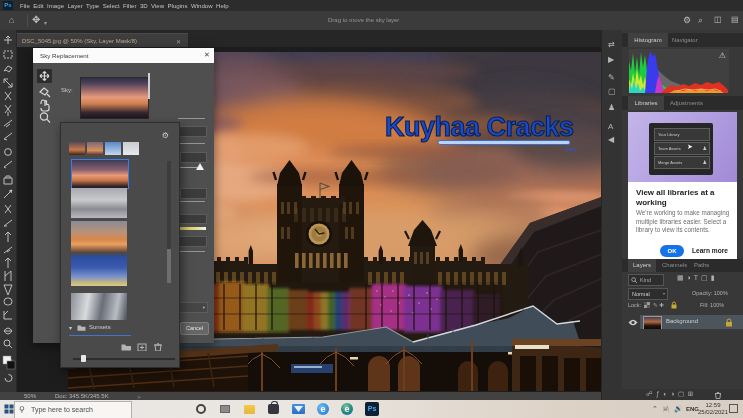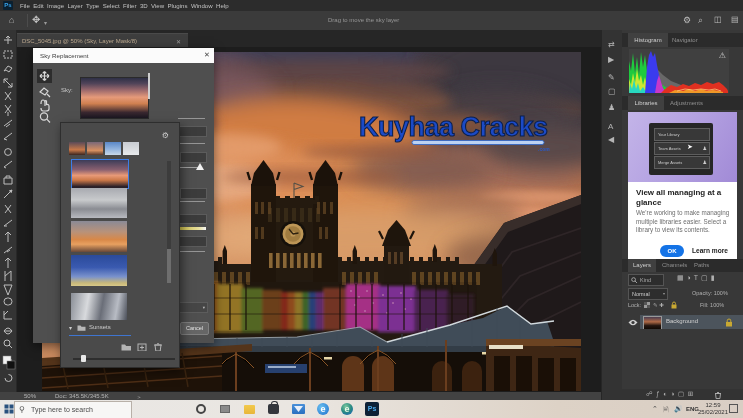--- a/index.html
+++ b/index.html
@@ -66,21 +66,21 @@
         <path d="M4 330 l8 0 M8 326 l0 8"></path>
       </g>
       <rect x="3" y="326" width="8" height="8" fill="#f2f2f2" stroke="#888" stroke-width="0.5"></rect>
       <rect x="7" y="331" width="8" height="8" fill="#111" stroke="#888" stroke-width="0.5"></rect>
       <path d="M5 348 a3.5 3.5 0 1 0 3.5 -3.5" fill="none" stroke="#bdbdbd"></path>
     </svg>
   </div>
 
   <div class="abs" style="left:17px;top:47px;width:584px;height:345px;background:#1d1d1d;"></div>
 
-  <div class="abs" style="left:42px;top:52px;width:539px;height:339px;" id="photo">
+  <div class="abs" style="left:68px;top:52px;width:539px;height:339px;" id="photo">
     <svg width="539" height="339" viewBox="0 0 539 339">
       <defs>
         <linearGradient id="skyv" x1="0" y1="0" x2="0" y2="1">
           <stop offset="0" stop-color="#403b49"></stop>
           <stop offset="0.2" stop-color="#664d50"></stop>
           <stop offset="0.4" stop-color="#a86a4c"></stop>
           <stop offset="0.56" stop-color="#cc8150"></stop>
           <stop offset="0.72" stop-color="#d69668"></stop>
           <stop offset="1" stop-color="#c8895e"></stop>
         </linearGradient>
@@ -406,21 +406,21 @@
               <span style="position:absolute;left:3px;top:2.5px;font-size:4px;color:#ccc;">Team Assets</span>
               <span style="position:absolute;right:2px;top:2px;font-size:5px;color:#ccc;">♟</span>
             </div>
           <div class="abs" style="left:5px;top:33px;width:54px;height:11px;background:#383838;border:0.5px solid #5e5e5e;">
               <span style="position:absolute;left:3px;top:2.5px;font-size:4px;color:#ccc;">Merge Assets</span>
               <span style="position:absolute;right:2px;top:2px;font-size:5px;color:#ccc;">♟</span>
             </div>
           <div class="abs" style="left:38px;top:20px;color:#fff;font-size:7px;text-shadow:0 0 1px #000;">➤</div>
         </div>
       </div>
-      <div class="abs" style="left:8px;top:76px;width:95px;font-size:8px;font-weight:bold;color:#1d1d1d;line-height:9.5px;">View all managing at a glance</div>
+      <div class="abs" style="left:8px;top:76px;width:95px;font-size:8px;font-weight:bold;color:#1d1d1d;line-height:9.5px;">View all libraries at a working</div>
       <div class="abs" style="left:8px;top:97px;width:101px;font-size:6.3px;color:#6e6e6e;line-height:8.5px;">We're working to make managing multiple libraries easier. Select a library to view its contents.</div>
       <div class="abs" style="left:32px;top:133px;width:24px;height:12px;background:#1473e6;border-radius:6px;color:#fff;font-size:6px;line-height:12px;text-align:center;font-weight:bold;">OK</div>
       <div class="abs" style="left:64px;top:135px;font-size:6.6px;color:#222;font-weight:bold;">Learn more</div>
     </div>
 
     <div class="abs" style="left:0;top:229px;width:121px;height:13px;background:#2b2b2b;">
       <div class="abs" style="left:6px;top:0;width:28px;height:13px;background:#404040;color:#d0d0d0;font-size:6px;line-height:13px;text-align:center;">Layers</div>
       <div class="abs" style="left:40px;top:0;color:#8f8f8f;font-size:6px;line-height:13px;">Channels</div>
       <div class="abs" style="left:72px;top:0;color:#8f8f8f;font-size:6px;line-height:13px;">Paths</div>
     </div>

